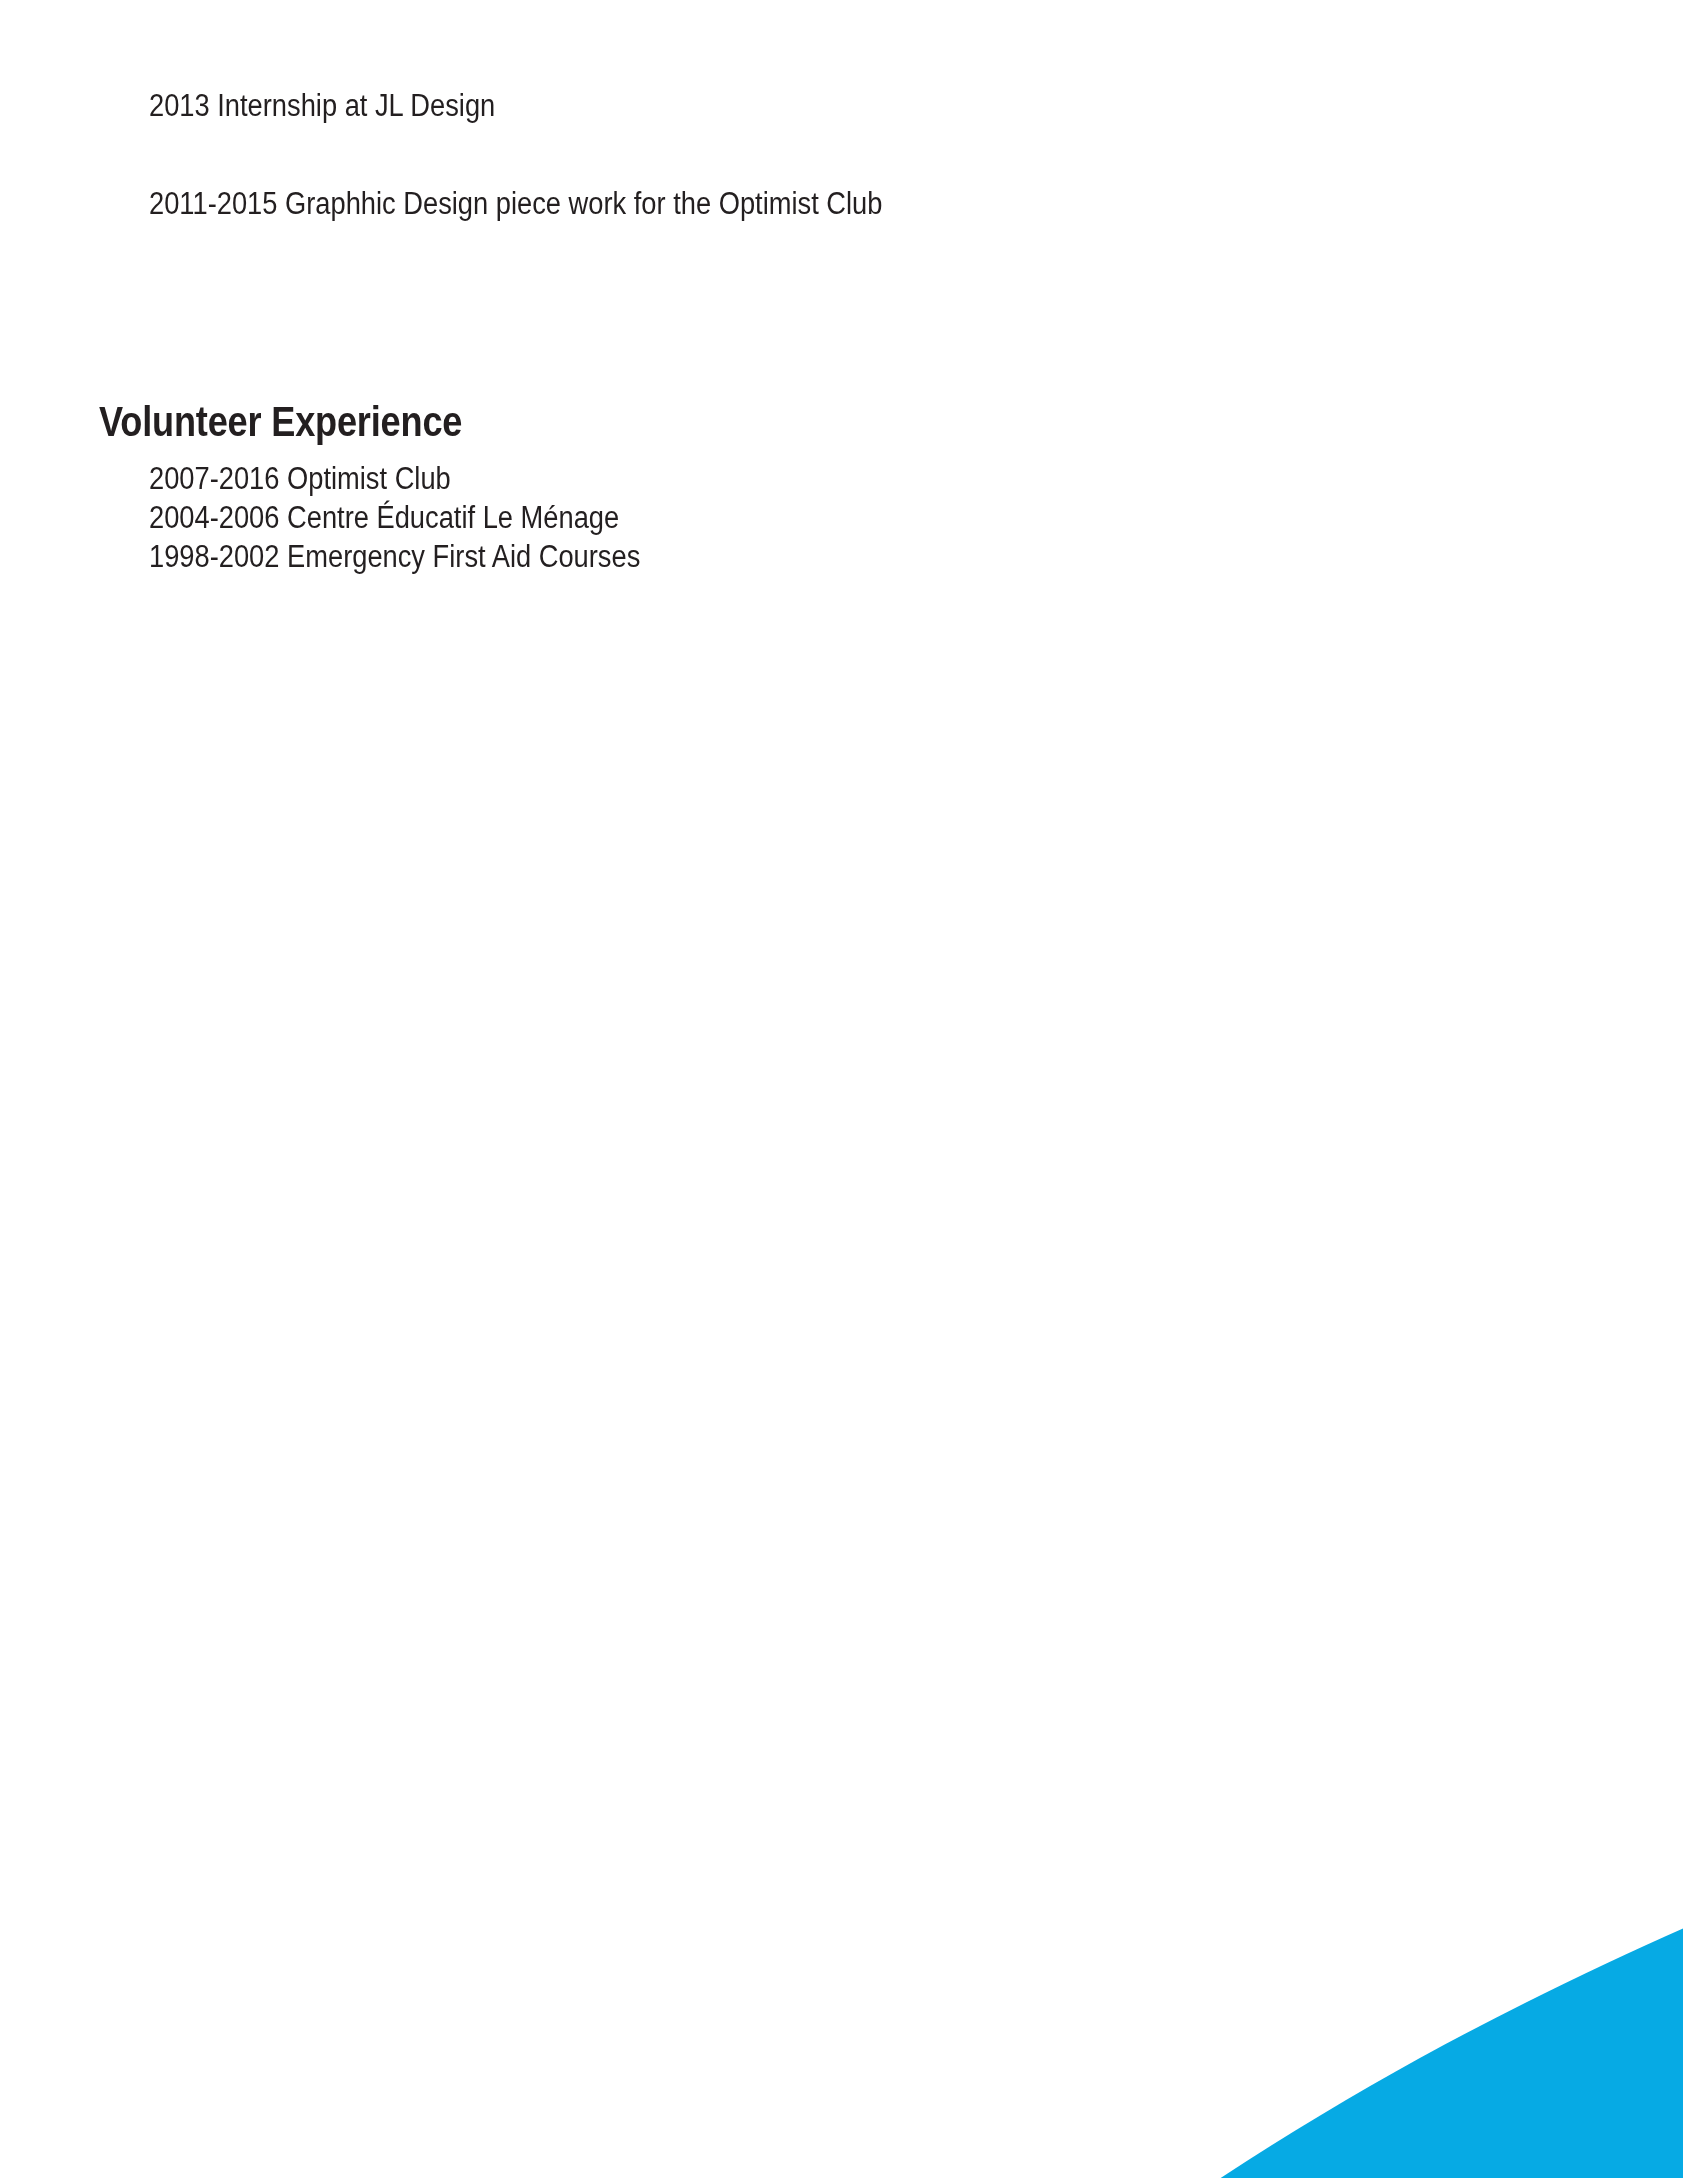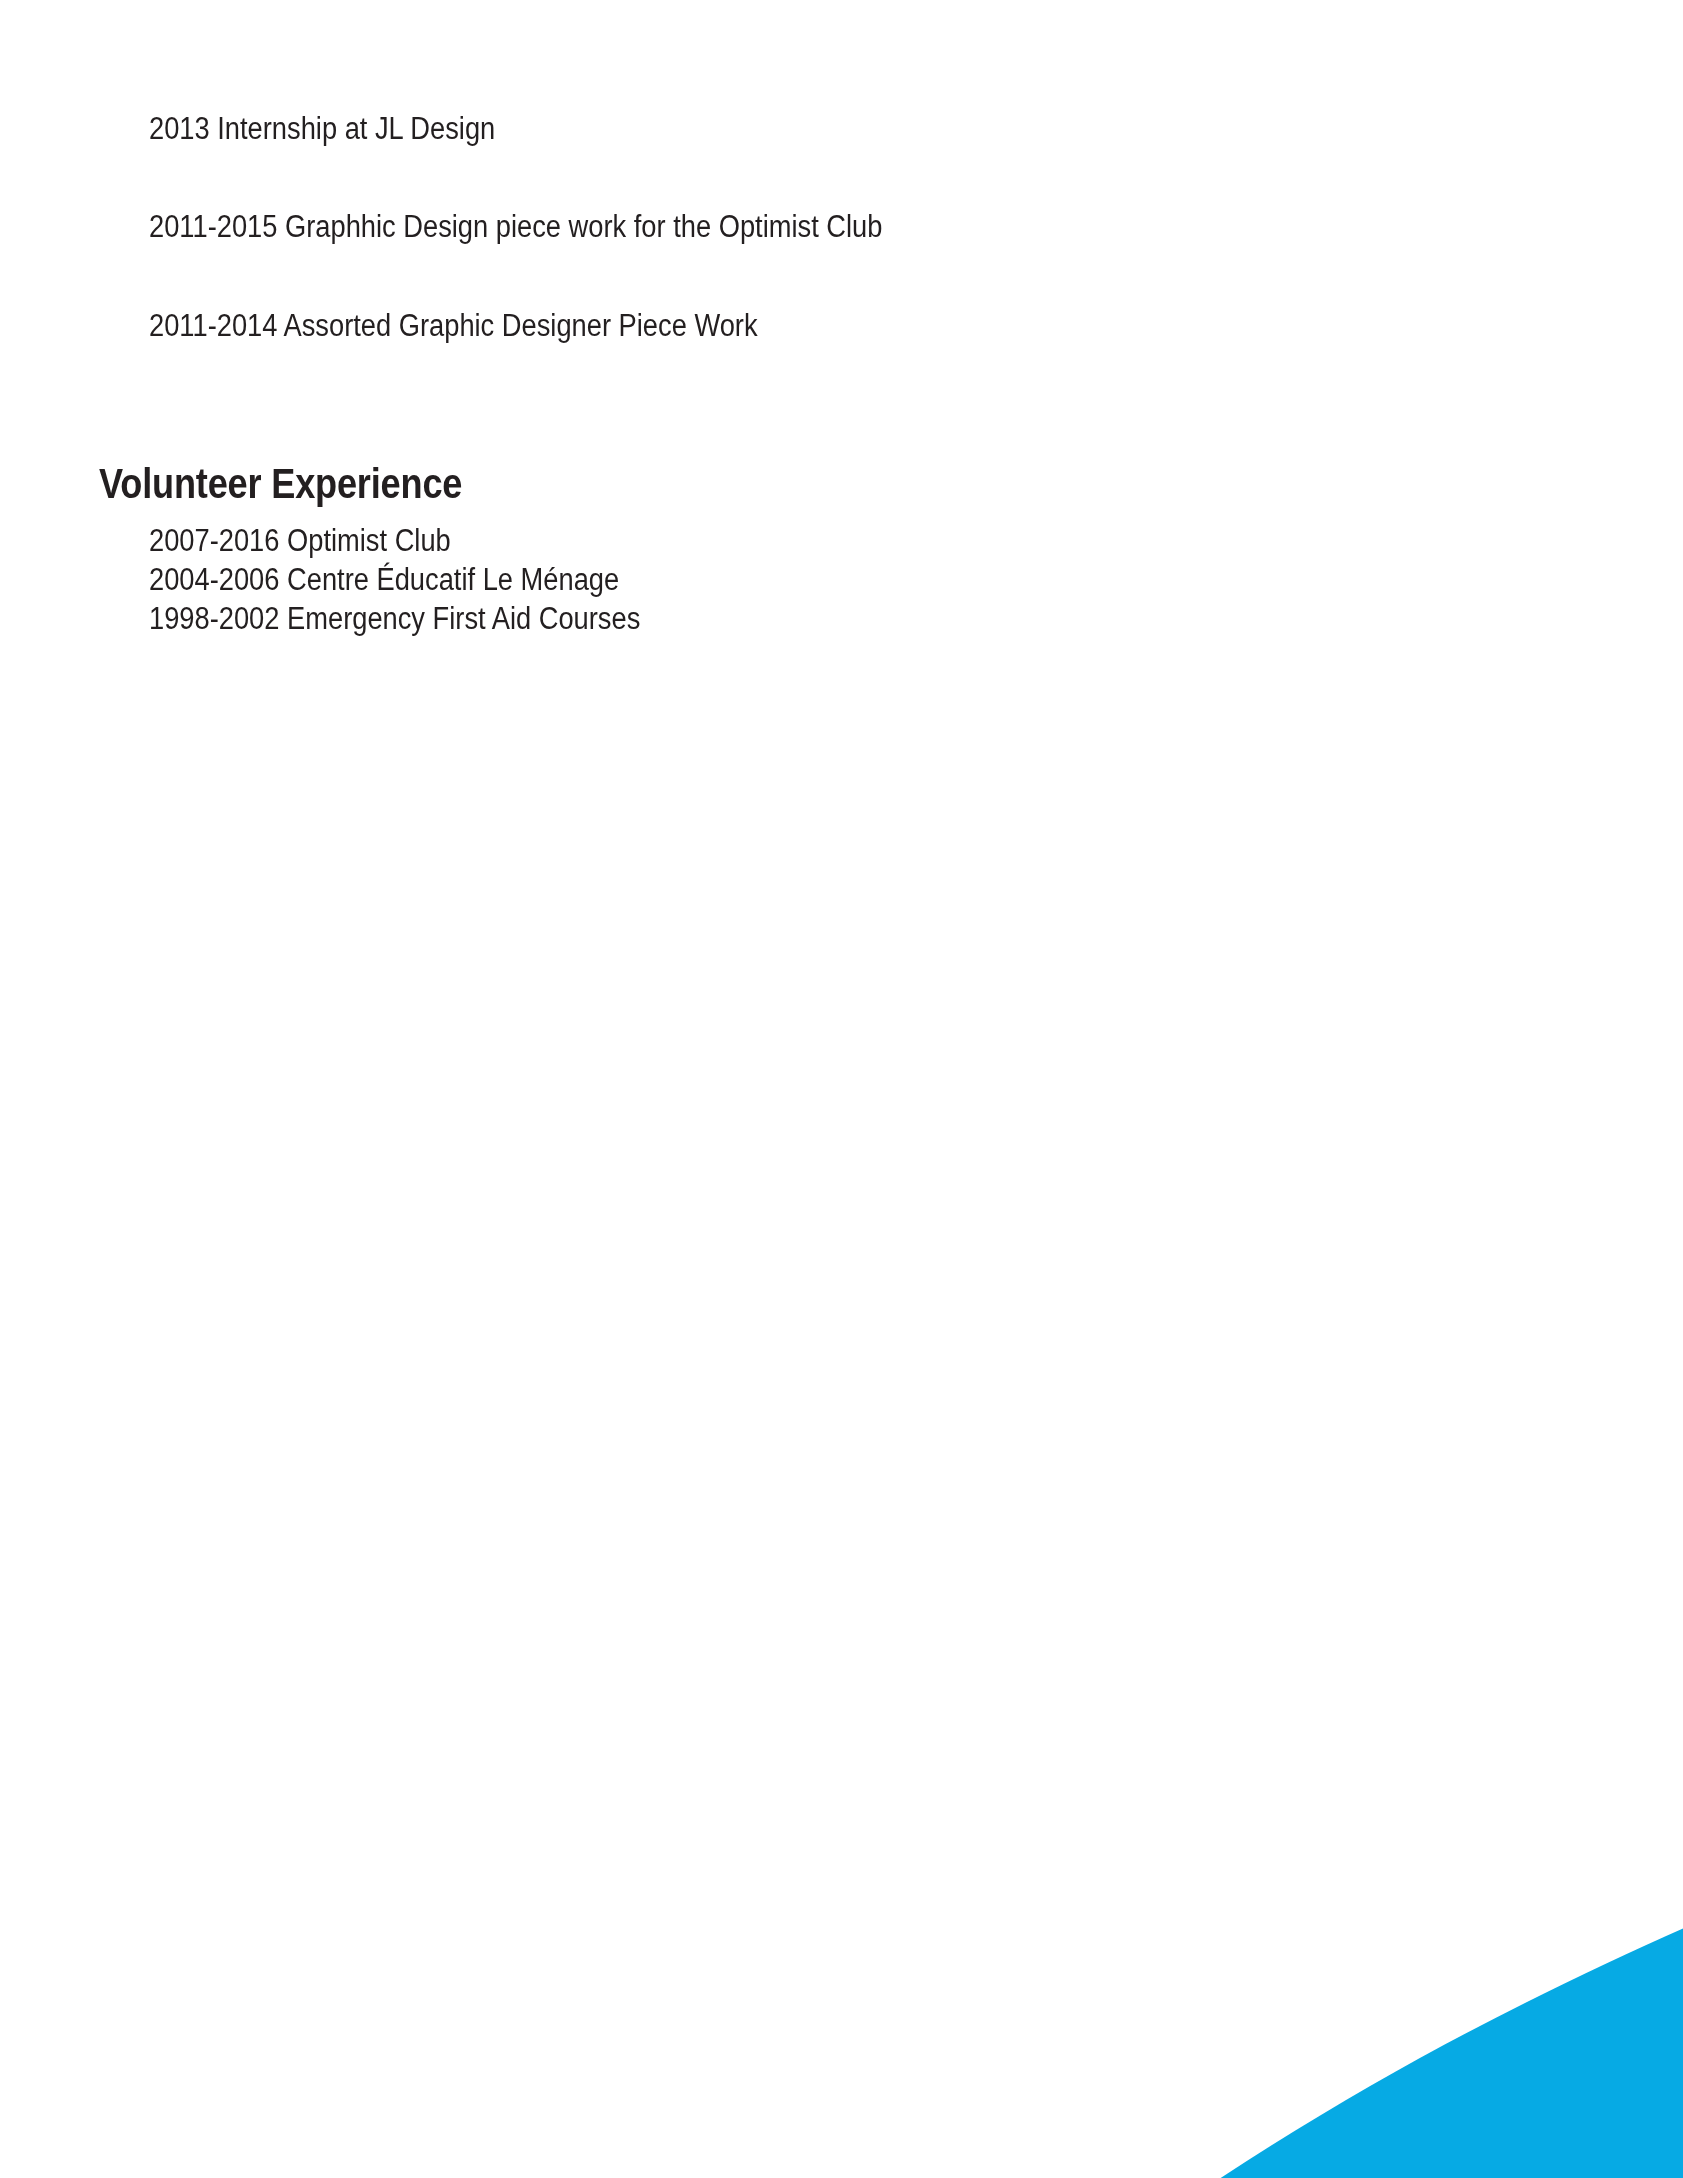--- a/index.html
+++ b/index.html
@@ -27,21 +27,21 @@
     height: 2178px;
     pointer-events: none;
   }
 
   
   #doc {
     position: absolute;
     left: 0;
     top: 0;
     width: 1683px;
-    padding-top: 109px;
+    padding-top: 86px;
   }
 
   .section {
     margin: 0;
   }
 
   .section-heading {
     font-size: 42px;
     font-weight: bold;
     line-height: 1.0;
@@ -111,23 +111,20 @@
       </div>
 
       <div class="gap-entry"></div>
 
       <div class="entry">
         <div class="entry-title" style="color: rgb(35, 31, 32);">2011-2015 Graphhic Design piece work for the Optimist Club</div>
       </div>
 
       <div class="gap-entry"></div>
 
-      <div class="entry">
-        <div class="entry-title" style="color: rgb(35, 31, 32);">2011-2014 Assorted Graphic Designer Piece Work</div>
-      </div>
 
     </div>
 
     <div class="gap-section"></div>
 
 
     <div class="gap-section"></div>
 
     <div class="section">
       <div class="section-heading" style="color: rgb(35, 31, 32);">Volunteer Experience</div>

